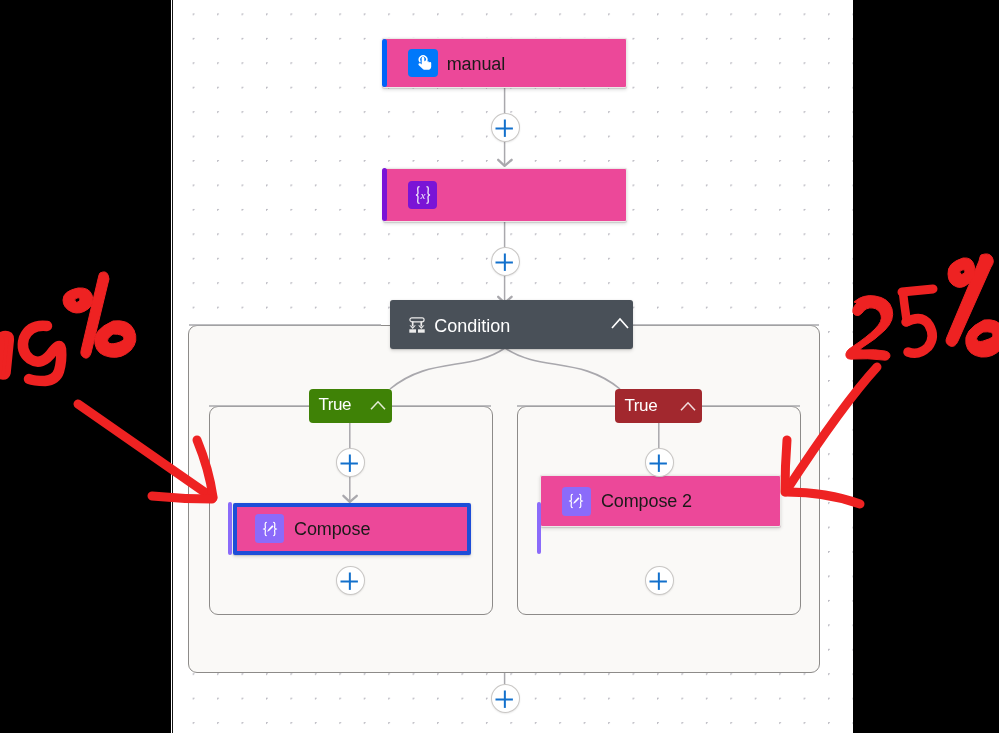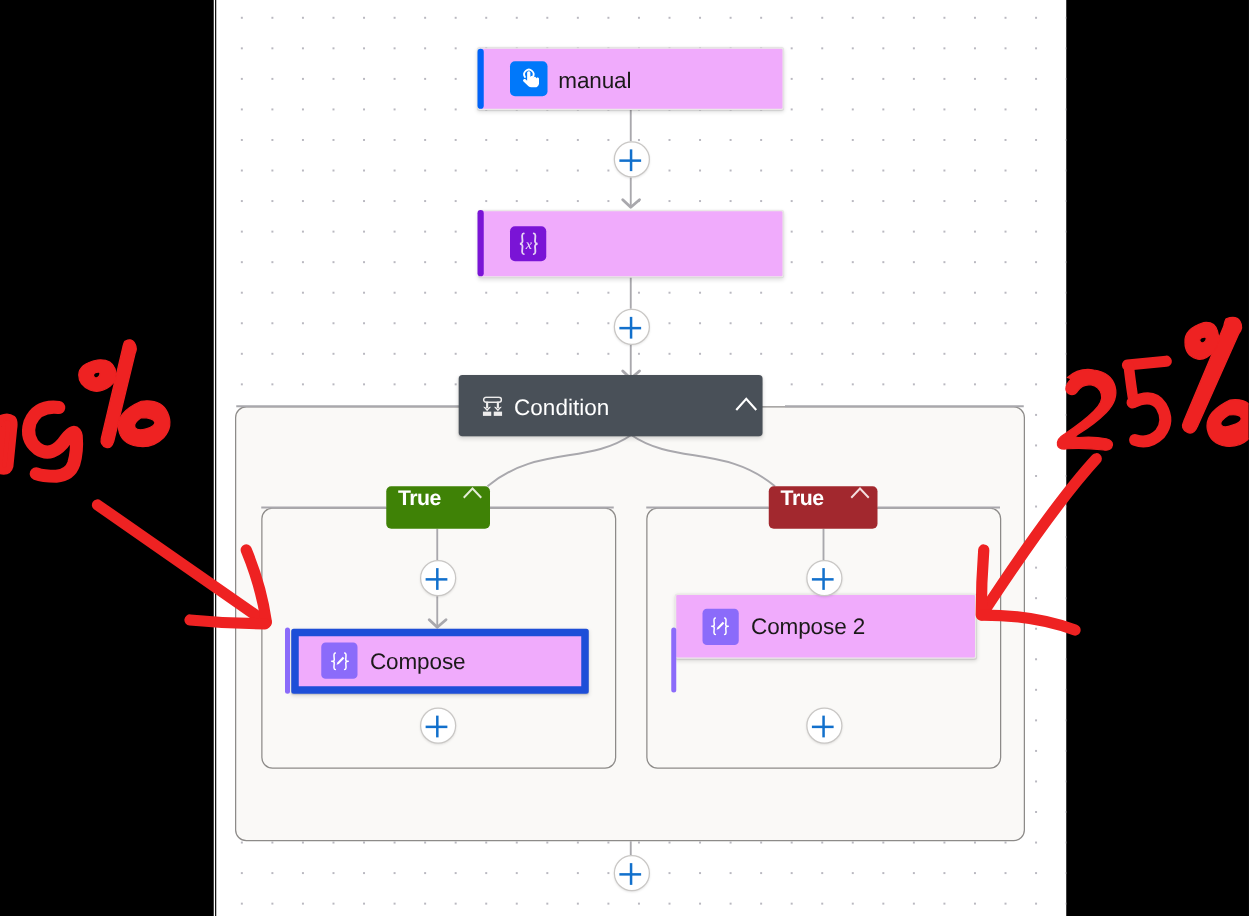--- a/index.html
+++ b/index.html
@@ -9,31 +9,31 @@
   #stage{position:relative;width:999px;height:733px;background:#000;}
   
   #canvas{position:absolute;left:173px;top:0;width:680px;height:733px;background:#ffffff;}
   #canvas-gap{position:absolute;left:170.6px;top:0;width:1.3px;height:733px;background:#ffffff;}
   #dots{position:absolute;left:0;top:0;width:680px;height:733px;
     background-image:radial-gradient(circle at 0.7px 0.7px, #b9b8c0 0.75px, transparent 1.1px);
     background-size:24.45px 24.45px;background-position:19.7px 13.45px;}
   #canvas-left-line{position:absolute;left:171.9px;top:0;width:1.1px;height:733px;background:#161616;}
   svg#wires{position:absolute;left:0;top:0;width:999px;height:733px;}
   
-  .card{position:absolute;background:#f0abfc;border:1px solid #ebe9e7;border-radius:2px;
+  .card{position:absolute;background:#ec4899;border:1px solid #ebe9e7;border-radius:2px;
     box-shadow:0 1.6px 3.6px rgba(0,0,0,0.13),0 0.3px 0.9px rgba(0,0,0,0.11);
     display:flex;align-items:center;box-sizing:border-box;}
   .cardbar{position:absolute;width:4.9px;border-radius:2.5px;}
   .cardicon{width:28px;height:28px;border-radius:4px;display:flex;align-items:center;justify-content:center;flex:none;}
   .cardlabel{font-size:18px;color:#1b1a19;white-space:nowrap;letter-spacing:-0.1px;}
   
   .scope{position:absolute;border:1.4px solid #8d8b89;border-radius:9px;background:#faf9f7;box-sizing:border-box;}
   
-  .pill{position:absolute;border-radius:4px;display:flex;align-items:flex-start;box-sizing:border-box;
-    color:#fff;font-size:17px;font-weight:bold;letter-spacing:-0.4px;}
+  .pill{position:absolute;border-radius:4px;display:flex;align-items:center;box-sizing:border-box;
+    color:#fff;font-size:17px;font-weight:normal;letter-spacing:-0.4px;}
   .pill .lbl{margin-left:9.4px;padding-bottom:1px;}
   .pill .chev{margin-left:auto;margin-right:5.5px;display:flex;}
   
   .plus{position:absolute;width:29.4px;height:29.2px;border-radius:50%;background:#fff;border:1px solid #c9c7c5;
     box-sizing:border-box;display:flex;align-items:center;justify-content:center;
     box-shadow:0 0.8px 1.8px rgba(0,0,0,0.10);}
   
   #cond{position:absolute;background:#495058;border-radius:3px;display:flex;align-items:center;box-sizing:border-box;
     box-shadow:0 1.6px 3.6px rgba(0,0,0,0.13),0 0.3px 0.9px rgba(0,0,0,0.11);}
   #cond .t{color:#fff;font-size:18px;}
@@ -43,28 +43,28 @@
   #scope-true{left:208.6px;top:406.4px;width:284px;height:208.5px;}
   #scope-false{left:516.6px;top:406.4px;width:284px;height:208.5px;}
   #card-manual{left:382px;top:37.9px;width:245px;height:50.3px;padding-left:25.4px;}
   #bar-manual{left:381.9px;top:38.8px;height:48.5px;background:#0063f8;z-index:5;}
   #icon-manual{background:#0078fa;width:29.6px;height:28.6px;border-radius:4px;}
   #card-manual .cardlabel{margin-left:8.7px;padding-top:2px;}
   #card-init{left:382.6px;top:167.5px;width:244.4px;height:54.5px;padding-left:24.9px;}
   #bar-init{left:382.4px;top:168.4px;height:52.6px;background:#7a14d6;z-index:5;}
   #icon-init{background:#7a14d6;width:28.6px;height:28.3px;border-radius:4px;}
   #card-init .cardlabel{margin-left:9.2px;padding-top:2px;}
-  #cond{left:367px;top:300.1px;width:243px;height:48.9px;padding-left:18.7px;}
+  #cond{left:390px;top:300.1px;width:243px;height:48.9px;padding-left:18.7px;}
   #cond-icon{display:flex;margin-right:9.6px;}
   #cond .t{flex:1;padding-top:3px;}
   #cond-chev{display:flex;margin-right:4.2px;margin-bottom:4px;}
   #pill-true{left:309px;top:388.8px;width:82.6px;height:34px;background:#3f8206;}
   #pill-false{left:615.1px;top:389px;width:86.8px;height:34px;background:#a2282e;}
   #card-compose{left:233.1px;top:502.6px;width:238px;height:52.3px;padding-left:18.1px;
-     border:6px solid #1d4ed8;}
+     border:4px solid #1d4ed8;}
   #bar-compose{left:227.8px;top:502.2px;height:52.7px;background:#8b6bfa;z-index:5;width:4.4px;}
   #icon-compose{background:#8b6bfa;width:28.8px;height:29.2px;border-radius:3.5px;}
   #card-compose .cardlabel{margin-left:10px;padding-top:1px;}
   #card-compose2{left:540.1px;top:475px;width:240.9px;height:52.3px;padding-left:20.8px;}
   #bar-compose2{left:536.6px;top:502.2px;height:51.5px;background:#8b6bfa;z-index:5;width:4.4px;}
   #icon-compose2{background:#8b6bfa;width:28.8px;height:29.2px;border-radius:3.5px;}
   #card-compose2 .cardlabel{margin-left:10.2px;padding-top:1px;}
 
 </style>
 </head>

